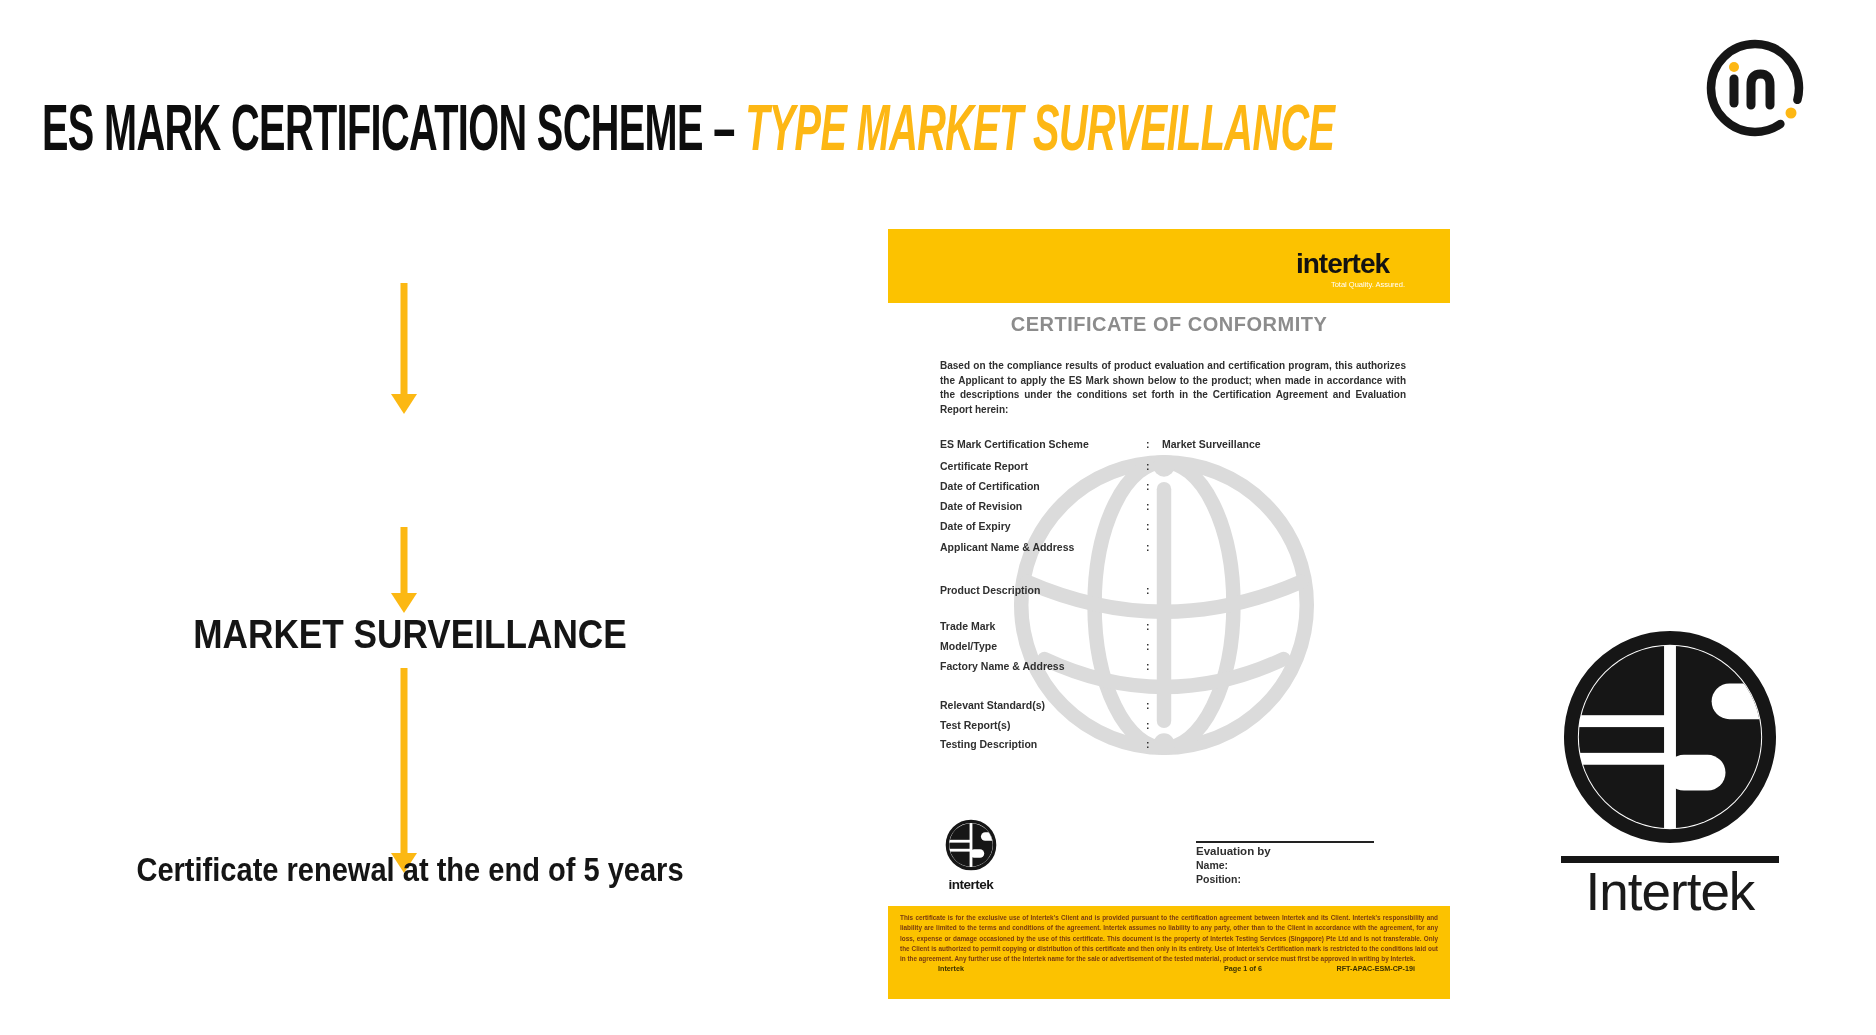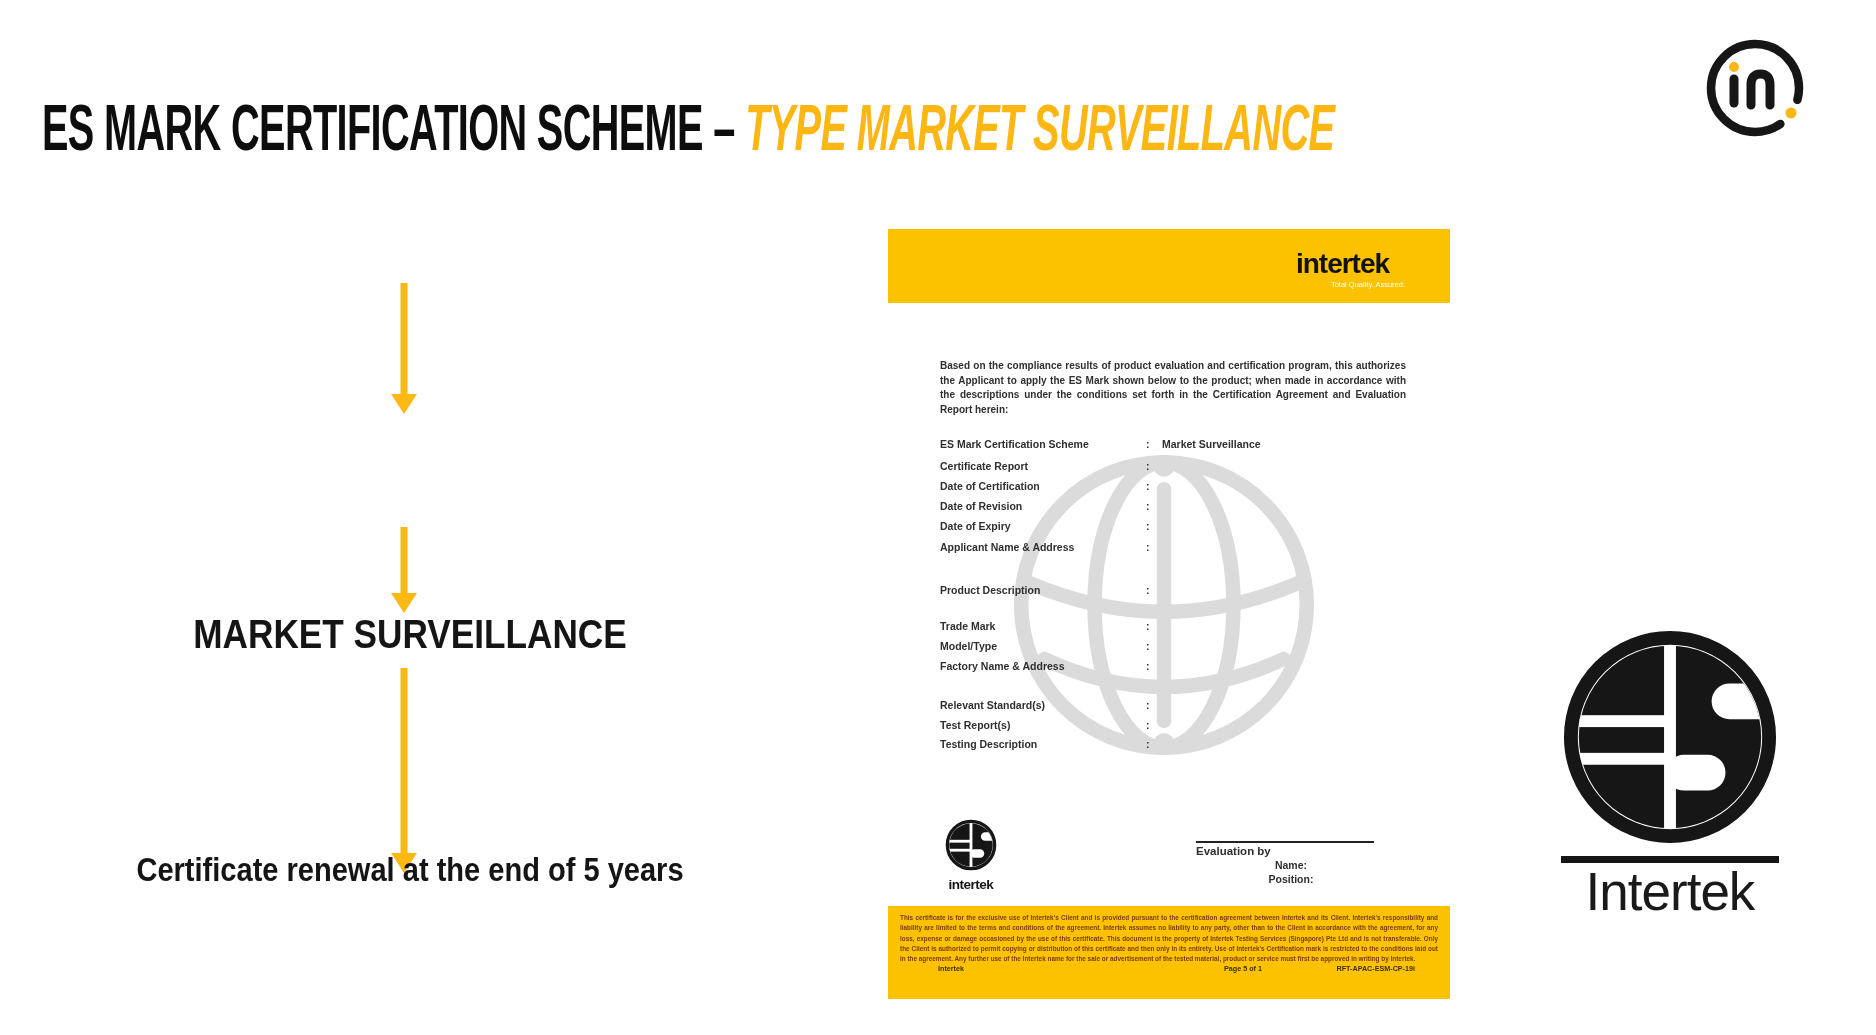--- a/index.html
+++ b/index.html
@@ -51,21 +51,21 @@
   .f-label { position:absolute; left:0; }
   .f-colon { position:absolute; left:206px; }
   .f-value { position:absolute; left:222px; }
 
   .es-mini { position:absolute; left:57px; top:590px; width:52px; text-align:center; z-index:1; }
   .es-mini .es-word { font-size:13.5px; font-weight:bold; color:#161616; letter-spacing:-0.5px; margin-top:2px; }
 
   .auth-block { position:absolute; left:308px; top:612px; width:190px; z-index:1; }
   .auth-line { width:178px; height:2px; background:#222; }
   .auth-title { font-size:11.5px; font-weight:bold; color:#2f2f2f; margin-top:2px; }
-  .auth-sub { font-size:10.5px; font-weight:bold; color:#2f2f2f; margin-top:2px;text-align:center; }
+  .auth-sub { font-size:10.5px; font-weight:bold; color:#2f2f2f; margin-top:2px; }
 
   .cert-band-bottom { position:absolute; left:0; top:677px; width:562px; height:93px; background:#FCC200; }
   .fine-print { position:absolute; left:12px; top:7px; width:538px; font-size:6.4px; line-height:1.6;
                 color:#7a3b10; text-align:justify; font-weight:bold; }
   .foot-row { position:absolute; left:0; top:58px; width:562px; height:12px;
               font-size:7.2px; font-weight:bold; color:#3d3000; }
   .foot-left { position:absolute; left:50px; }
   .foot-center { position:absolute; left:300px; width:110px; text-align:center; }
   .foot-right { position:absolute; right:35px; }
 
@@ -120,20 +120,21 @@
 
   <div class="cert">
 
     <div class="cert-band-top">
       <div class="cert-brand">
         <div class="brand-word">intertek</div>
         <div class="brand-tag">Total Quality. Assured.</div>
       </div>
     </div>
 
+    <div class="cert-heading">CERTIFICATE OF CONFORMITY</div>
 
     <div class="cert-intro">Based on the compliance results of product evaluation and certification program, this authorizes the Applicant to apply the ES Mark shown below to the product; when made in accordance with the descriptions under the conditions set forth in the Certification Agreement and Evaluation Report herein:</div>
 
     <div class="globe">
       <svg width="328" height="328" viewBox="0 0 340 340">
         <g fill="none" stroke="#DBDBDB" stroke-width="15" stroke-linecap="round">
           <circle cx="170" cy="170" r="148"></circle>
           <ellipse cx="170" cy="170" rx="72" ry="148"></ellipse>
           <path d="M 28 146 Q 170 208 312 146"></path>
           <path d="M 46 226 Q 170 284 294 226"></path>
@@ -234,21 +235,21 @@
       <div class="auth-line"></div>
       <div class="auth-title">Evaluation by</div>
       <div class="auth-sub">Name:</div>
       <div class="auth-sub">Position:</div>
     </div>
 
     <div class="cert-band-bottom">
       <div class="fine-print">This certificate is for the exclusive use of Intertek's Client and is provided pursuant to the certification agreement between Intertek and its Client. Intertek's responsibility and liability are limited to the terms and conditions of the agreement. Intertek assumes no liability to any party, other than to the Client in accordance with the agreement, for any loss, expense or damage occasioned by the use of this certificate. This document is the property of Intertek Testing Services (Singapore) Pte Ltd and is not transferable. Only the Client is authorized to permit copying or distribution of this certificate and then only in its entirety. Use of Intertek's Certification mark is restricted to the conditions laid out in the agreement. Any further use of the Intertek name for the sale or advertisement of the tested material, product or service must first be approved in writing by Intertek.</div>
       <div class="foot-row">
         <span class="foot-left">Intertek</span>
-        <span class="foot-center">Page 5 of 1</span>
+        <span class="foot-center">Page 1 of 6</span>
         <span class="foot-right">RFT-APAC-ESM-CP-19i</span>
       </div>
     </div>
   </div>
 
   <div class="es-badge">
     <svg width="218" height="218" viewBox="0 0 220 220">
       <defs>
           <clipPath id="esClipB">
             <circle cx="110" cy="110" r="92"></circle>

